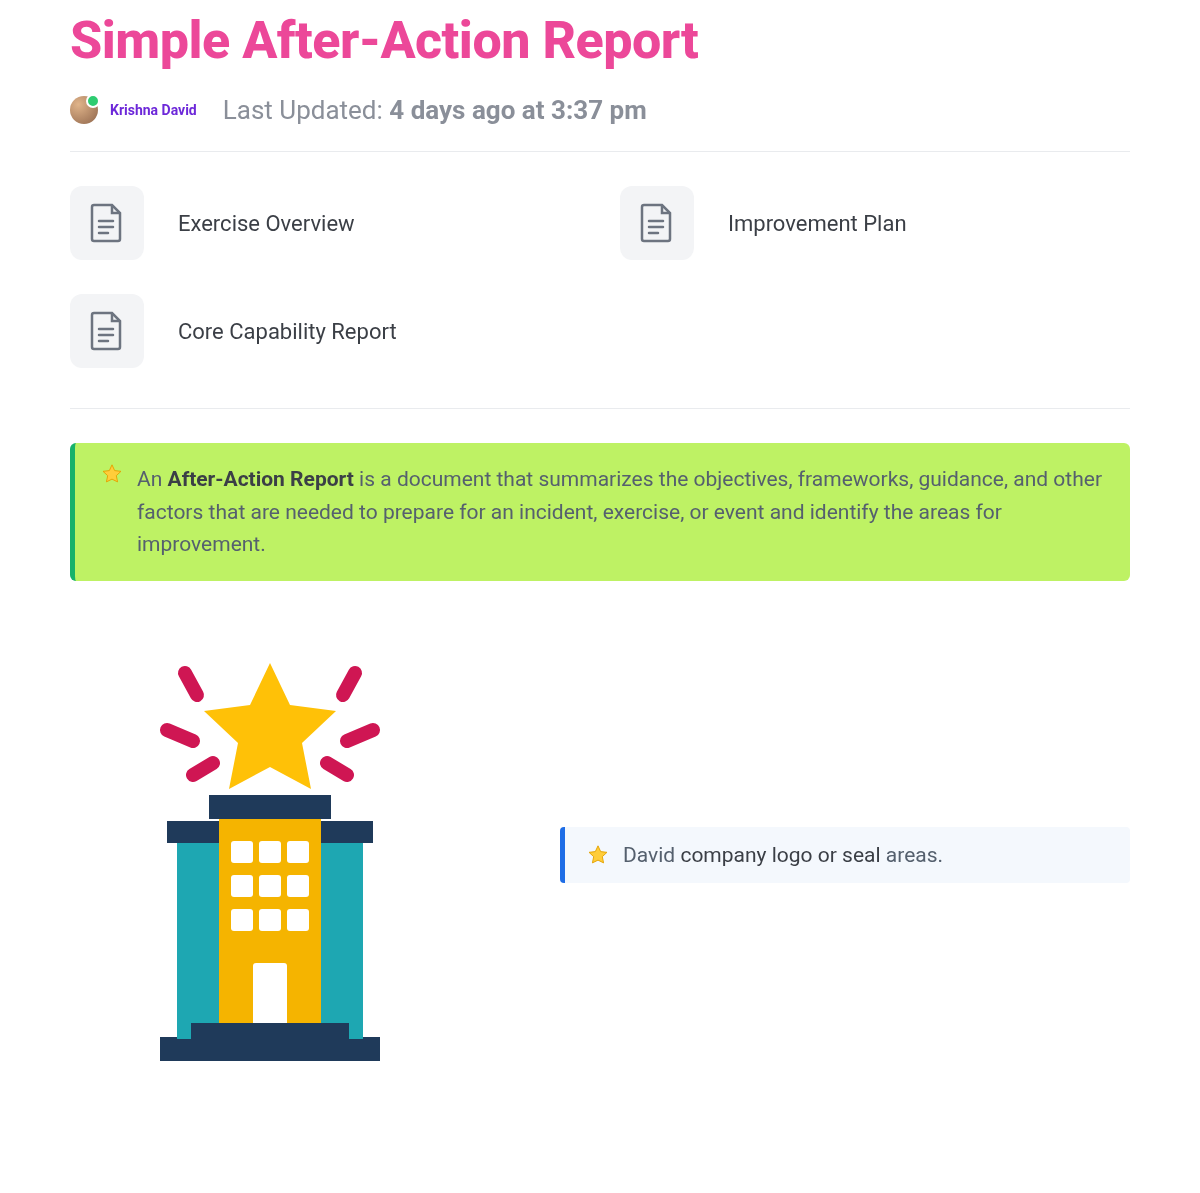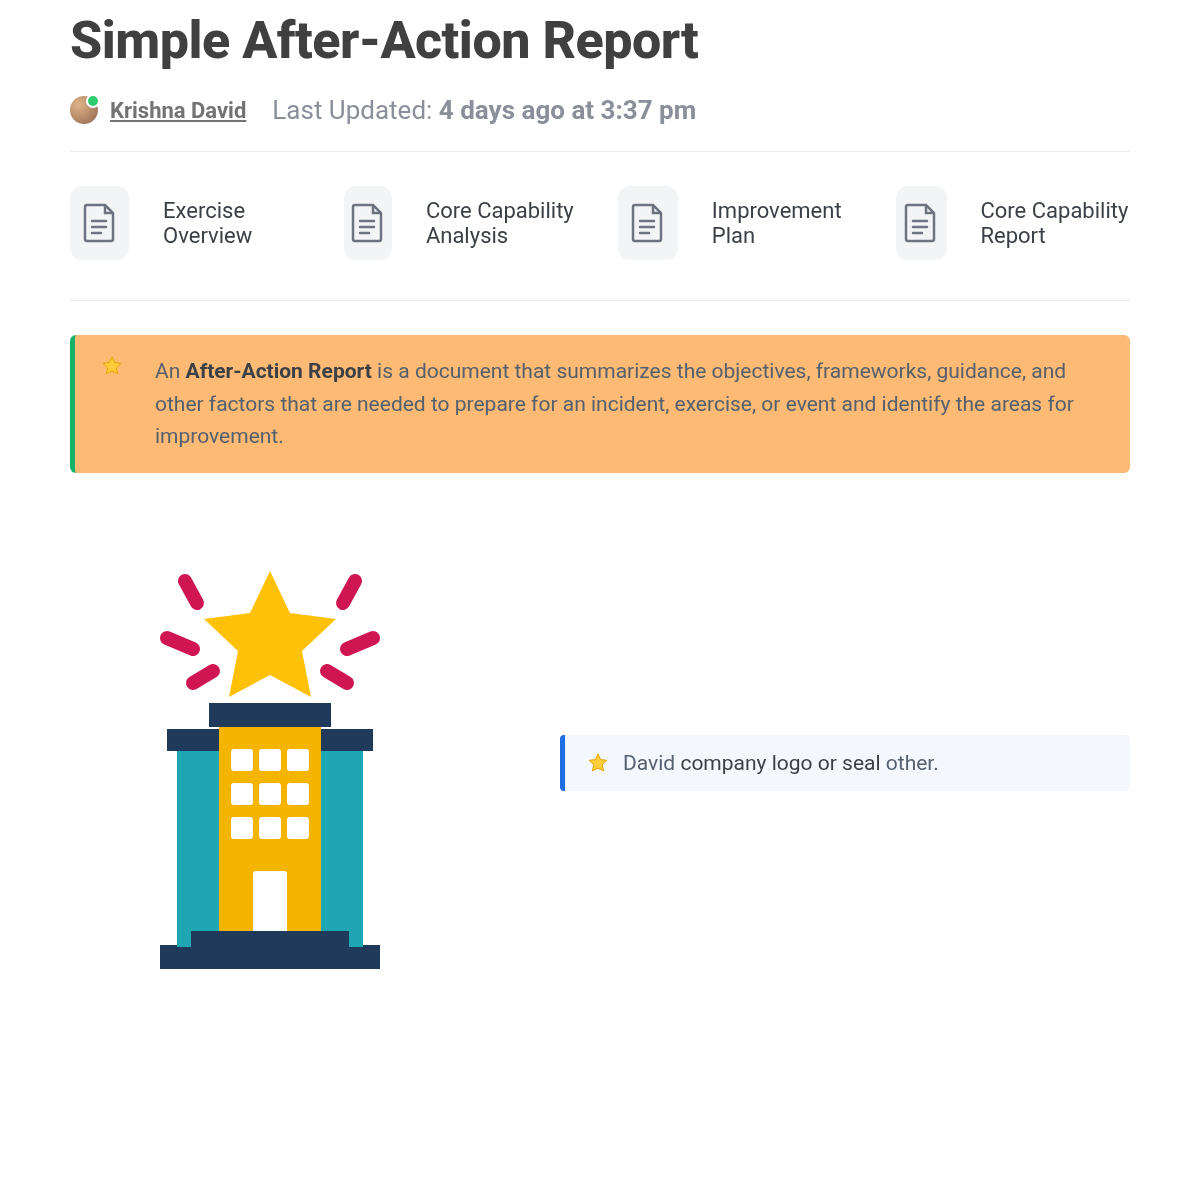--- a/index.html
+++ b/index.html
@@ -10,21 +10,21 @@
     color: #2e2e2e;
   }
   .page {
     width: 1200px;
     box-sizing: border-box;
     padding: 0 70px 40px 70px;
   }
   h1.title {
     font-size: 52px;
     font-weight: 800;
-    color: #404040;
+    color: #ec4899;
     margin: 10px 0 24px 0;
     letter-spacing: -0.5px;
   }
   .meta {
     display: flex;
     align-items: center;
     gap: 12px;
     margin-bottom: 26px;
   }
   .avatar {
@@ -40,41 +40,40 @@
     right: -2px;
     top: -2px;
     width: 10px;
     height: 10px;
     border-radius: 50%;
     background: #2ecc71;
     border: 2px solid #fff;
   }
   .author {
     font-weight: 700;
-    color: #737373;
-    font-size: 22px;
-    text-decoration: underline;
+    color: #6d28d9;
+    font-size: 14px;
   }
   .updated {
     color: #8a8f99;
     font-size: 26px;
     margin-left: 14px;
   }
   .updated b {
     color: #8a8f99;
     font-weight: 700;
   }
   hr.sep {
     border: none;
     border-top: 1px solid #e9ebee;
     margin: 0 0 34px 0;
   }
   .nav-grid {
     display: grid;
-    grid-template-columns: 1fr 1fr 1fr 1fr;
+    grid-template-columns: 1fr 1fr;
     column-gap: 40px;
     row-gap: 34px;
     margin-bottom: 40px;
   }
   .nav-item {
     display: flex;
     align-items: center;
     gap: 34px;
     cursor: pointer;
   }
@@ -86,26 +85,26 @@
     display: flex;
     align-items: center;
     justify-content: center;
   }
   .nav-label {
     font-size: 22px;
     color: #3b3f46;
   }
   .callout {
     border-radius: 6px;
-    background: #fdba74;
+    background: #bef264;
     border-left: 5px solid #17b26a;
     padding: 20px 26px;
     display: flex;
-    gap: 32px;
-    margin-bottom: 80px;
+    gap: 14px;
+    margin-bottom: 64px;
   }
   .callout .text {
     font-size: 21px;
     line-height: 1.55;
     color: #55606e;
   }
   .callout .text b {
     color: #3b3f46;
     font-weight: 700;
   }
@@ -165,32 +164,20 @@
           <path d="M4 2h18l8 8v26a2 2 0 0 1-2 2H4a2 2 0 0 1-2-2V4a2 2 0 0 1 2-2z" fill="none" stroke="#6d7480" stroke-width="2.5"></path>
           <path d="M22 2v8h8" fill="none" stroke="#6d7480" stroke-width="2.5"></path>
           <line x1="9" y1="18" x2="23" y2="18" stroke="#6d7480" stroke-width="2.5" stroke-linecap="round"></line>
           <line x1="9" y1="24" x2="23" y2="24" stroke="#6d7480" stroke-width="2.5" stroke-linecap="round"></line>
           <line x1="9" y1="30" x2="18" y2="30" stroke="#6d7480" stroke-width="2.5" stroke-linecap="round"></line>
         </svg>
       </div>
       <span class="nav-label">Exercise Overview</span>
     </div>
 
-    <div class="nav-item">
-      <div class="doc-icon-wrap">
-        <svg width="34" height="40" viewBox="0 0 34 40">
-          <path d="M4 2h18l8 8v26a2 2 0 0 1-2 2H4a2 2 0 0 1-2-2V4a2 2 0 0 1 2-2z" fill="none" stroke="#6d7480" stroke-width="2.5"></path>
-          <path d="M22 2v8h8" fill="none" stroke="#6d7480" stroke-width="2.5"></path>
-          <line x1="9" y1="18" x2="23" y2="18" stroke="#6d7480" stroke-width="2.5" stroke-linecap="round"></line>
-          <line x1="9" y1="24" x2="23" y2="24" stroke="#6d7480" stroke-width="2.5" stroke-linecap="round"></line>
-          <line x1="9" y1="30" x2="18" y2="30" stroke="#6d7480" stroke-width="2.5" stroke-linecap="round"></line>
-        </svg>
-      </div>
-      <span class="nav-label">Core Capability Analysis</span>
-    </div>
 
     <div class="nav-item">
       <div class="doc-icon-wrap">
         <svg width="34" height="40" viewBox="0 0 34 40">
           <path d="M4 2h18l8 8v26a2 2 0 0 1-2 2H4a2 2 0 0 1-2-2V4a2 2 0 0 1 2-2z" fill="none" stroke="#6d7480" stroke-width="2.5"></path>
           <path d="M22 2v8h8" fill="none" stroke="#6d7480" stroke-width="2.5"></path>
           <line x1="9" y1="18" x2="23" y2="18" stroke="#6d7480" stroke-width="2.5" stroke-linecap="round"></line>
           <line x1="9" y1="24" x2="23" y2="24" stroke="#6d7480" stroke-width="2.5" stroke-linecap="round"></line>
           <line x1="9" y1="30" x2="18" y2="30" stroke="#6d7480" stroke-width="2.5" stroke-linecap="round"></line>
         </svg>
@@ -266,18 +253,18 @@
 
         <rect x="86" y="378" width="158" height="18" fill="#1f3a5a"></rect>
       </svg>
     </div>
 
     <div class="logo-note">
       <svg class="star-emoji" width="22" height="22" viewBox="0 0 24 24">
         <path d="M12 2l2.9 6.3 6.9.8-5.1 4.7 1.4 6.8L12 17.6 5.9 20.6l1.4-6.8L2.2 9.1l6.9-.8z" fill="#ffcd3a" stroke="#e2a100" stroke-width="1"></path>
       </svg>
       <div class="text">
-        <span>David </span><b>company logo or seal</b><span> other.</span>
+        <span>David </span><b>company logo or seal</b><span> areas.</span>
       </div>
     </div>
   </div>
 
 </div>
 
 </body></html>

